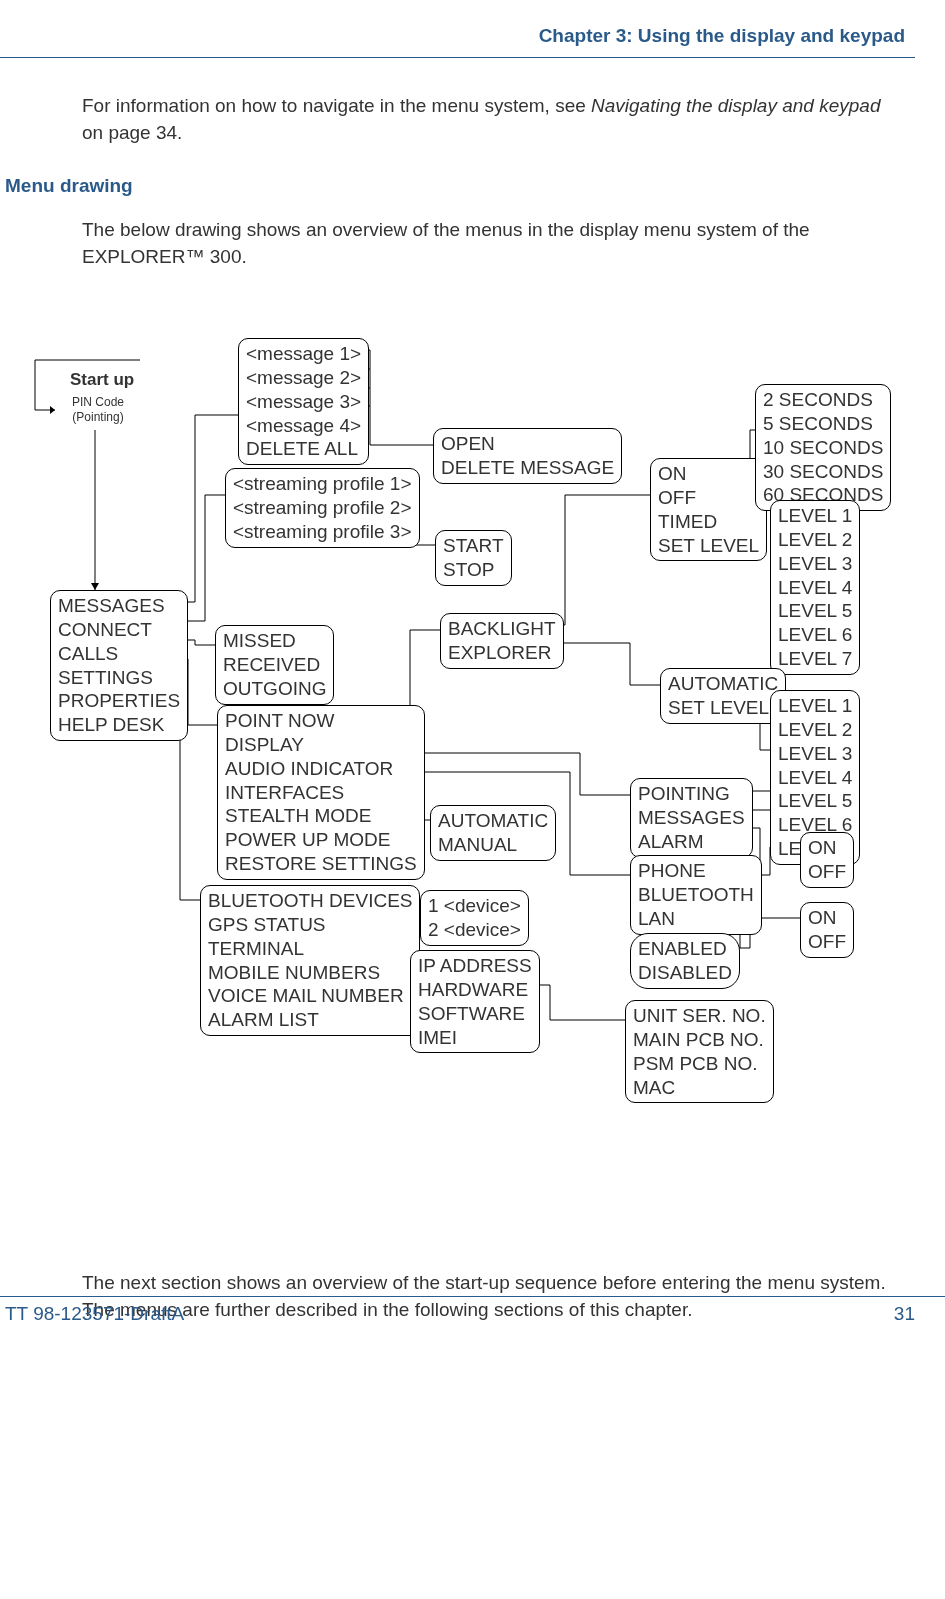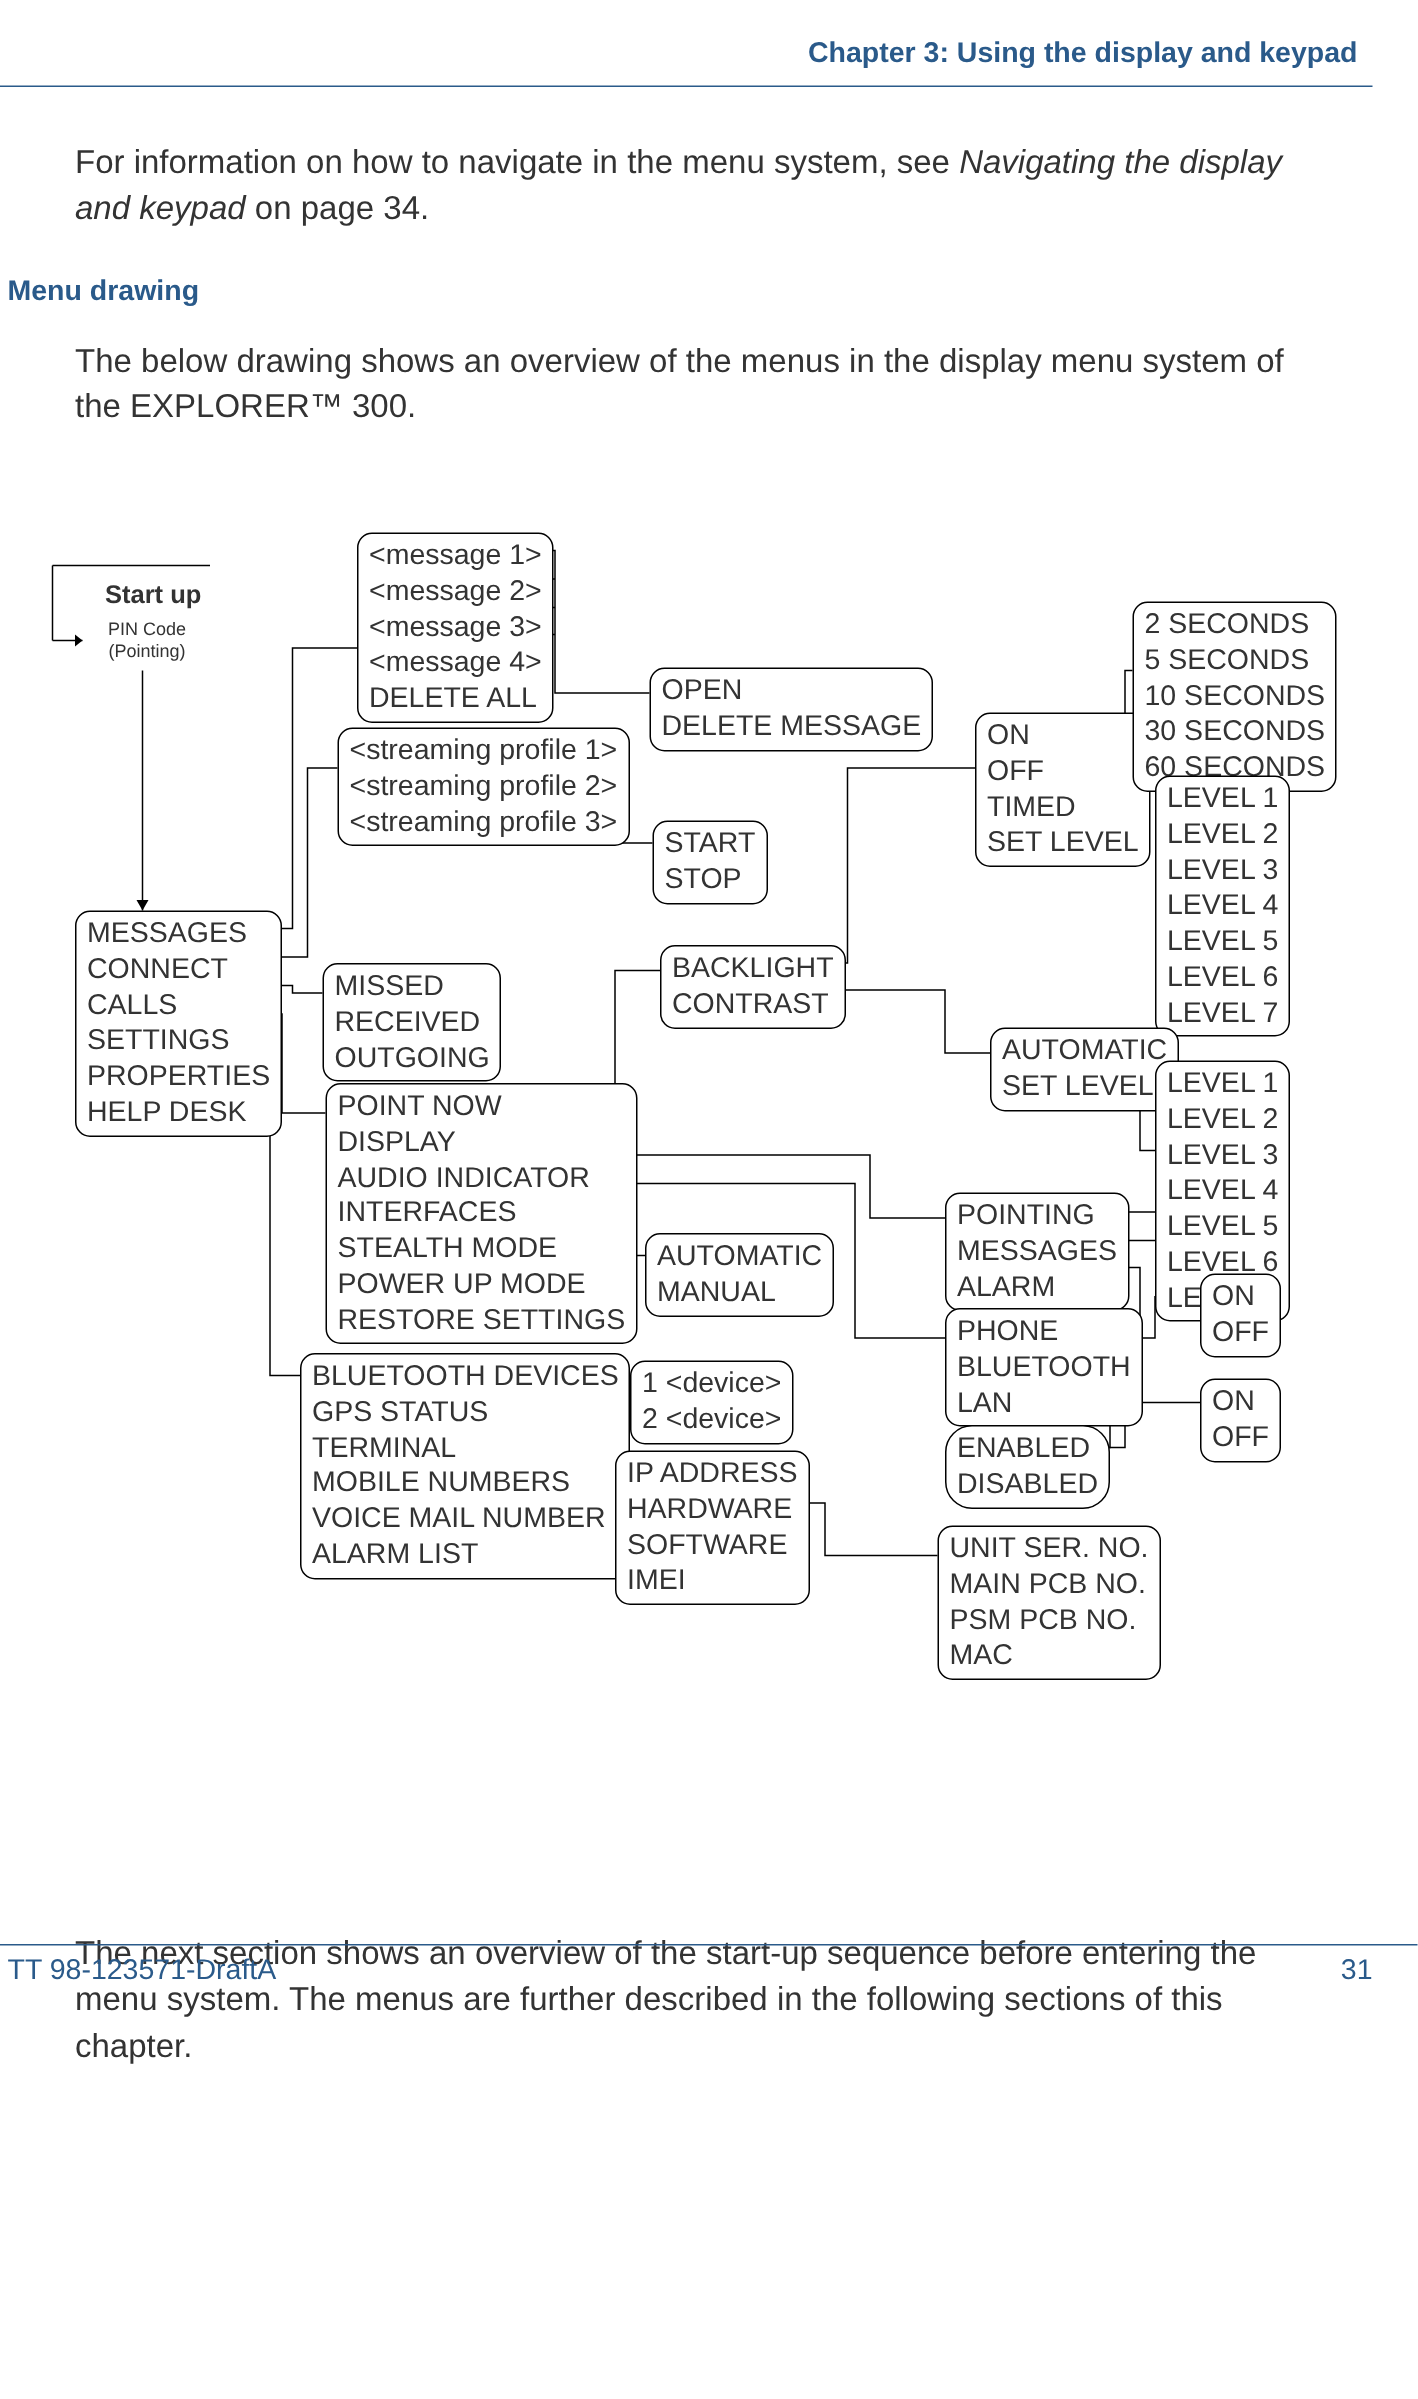--- a/index.html
+++ b/index.html
@@ -25,24 +25,24 @@
       padding-right: 10px;
       padding-bottom: 10px;
       padding-top: 5px;
     }
     .hr-top {
       border: none;
       border-top: 1.5px solid #2a5a8a;
       margin-bottom: 35px;
     }
     .body-text {
-      font-size: 22px;
+      font-size: 19px;
       color: #333;
       line-height: 1.4;
-      margin-left: 50px;
+      margin-left: 82px;
       margin-right: 25px;
     }
     .body-text em { font-style: italic; }
     .section-heading {
       color: #2a5a8a;
       font-weight: 600;
       font-size: 19px;
       margin: 29px 0 20px 5px;
     }
     .diagram-container {
@@ -241,21 +241,21 @@
       <div>DISPLAY</div>
       <div>AUDIO INDICATOR</div>
       <div>INTERFACES</div>
       <div>STEALTH MODE</div>
       <div>POWER UP MODE</div>
       <div>RESTORE SETTINGS</div>
     </div>
 
     <div class="node" style="top:293px; left:430px;">
       <div>BACKLIGHT</div>
-      <div>CONTRAST</div>
+      <div>EXPLORER</div>
     </div>
 
     <div class="node" style="top:138px; left:640px;">
       <div>ON</div>
       <div>OFF</div>
       <div>TIMED</div>
       <div>SET LEVEL</div>
     </div>
 
     <div class="node" style="top:64px; left:745px;">

